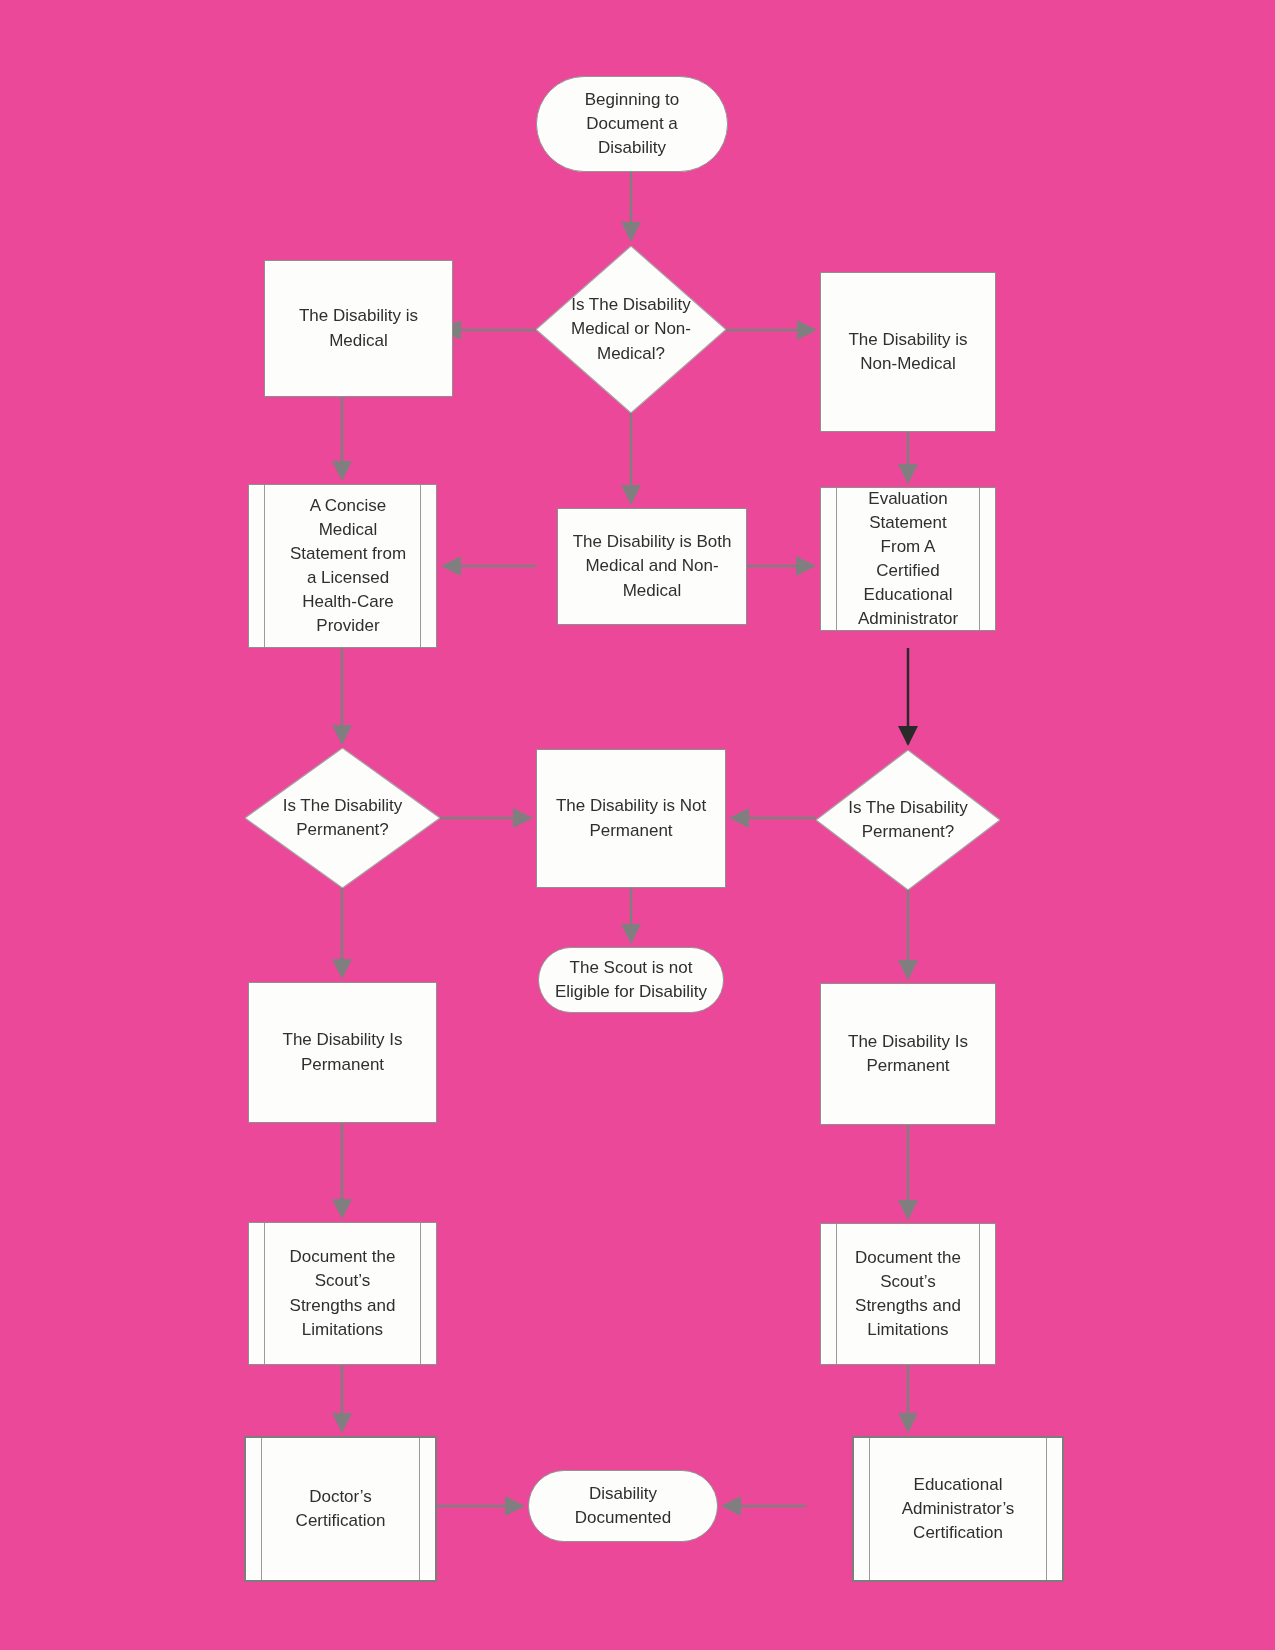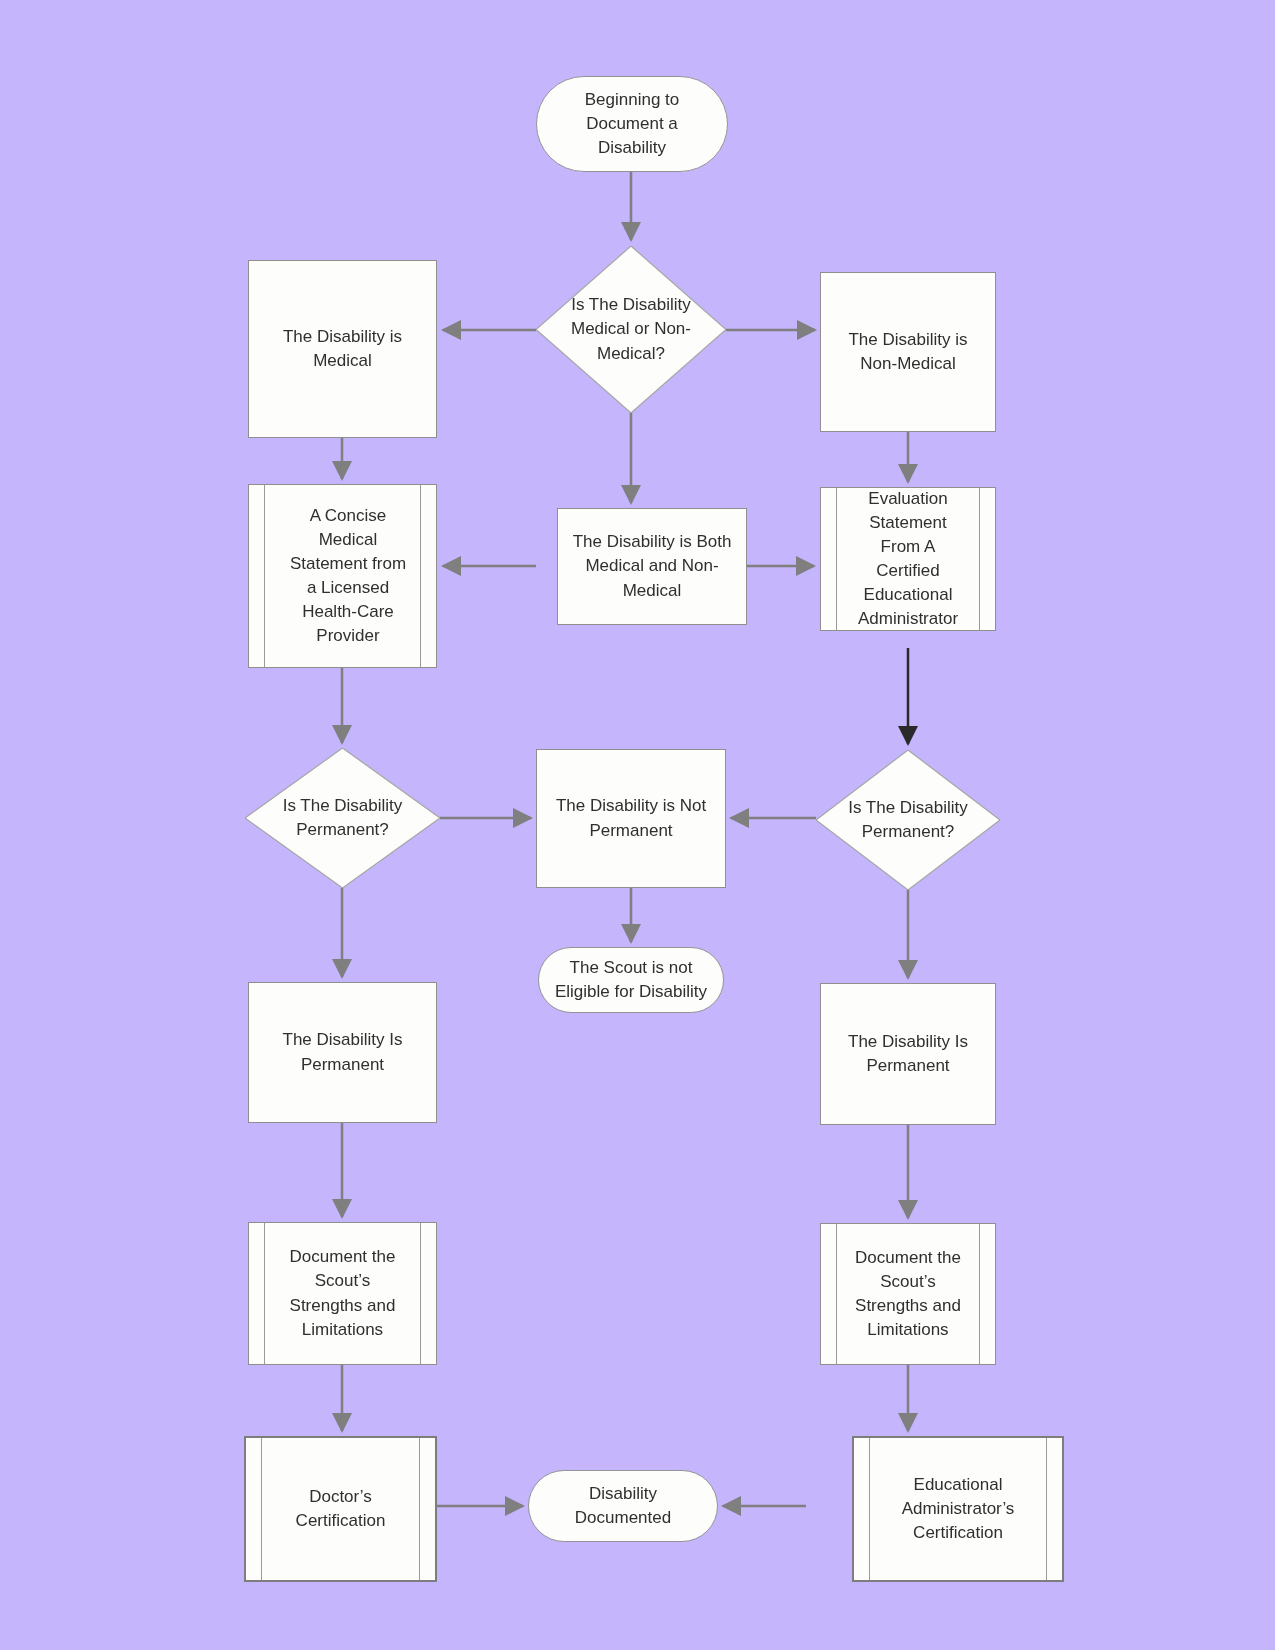--- a/index.html
+++ b/index.html
@@ -4,21 +4,21 @@
 <style>
   html, body {
     margin: 0;
     padding: 0;
     background: #fcfcfa;
   }
   .canvas {
     position: relative;
     width: 1275px;
     height: 1650px;
-    background: #c4b5fd;
+    background: #ec4899;
     font-family: "Liberation Sans", "DejaVu Sans", sans-serif;
     color: #2f2f2f;
     overflow: hidden;
   }
   svg.edges {
     position: absolute;
     left: 0; top: 0;
     width: 1275px; height: 1650px;
     pointer-events: none;
   }
@@ -108,33 +108,33 @@
     <span class="lbl">Beginning to Document a Disability</span>
   </div>
 
   <div class="node decision w-150" style="left:536px;top:246px;width:190px;height:167px;">
     <svg class="shape" viewBox="0 0 100 100" preserveAspectRatio="none">
       <polygon points="50,0 100,50 50,100 0,50"></polygon>
     </svg>
     <span class="lbl">Is The Disability Medical or Non-Medical?</span>
   </div>
 
-  <div class="node process w-150" style="left:248px;top:260px;width:189px;height:178px;">
+  <div class="node process w-150" style="left:264px;top:260px;width:189px;height:137px;">
     <span class="lbl">The Disability is Medical</span>
   </div>
 
   <div class="node process w-150" style="left:820px;top:272px;width:176px;height:160px;">
     <span class="lbl">The Disability is Non-Medical</span>
   </div>
 
   <div class="node process w-172" style="left:536px;top:508px;width:190px;height:117px;margin-left:21px;">
     <span class="lbl">The Disability is Both Medical and Non-Medical</span>
   </div>
 
-  <div class="node predefined w-118" style="left:248px;top:484px;width:189px;height:184px;padding-left:11px;">
+  <div class="node predefined w-118" style="left:248px;top:484px;width:189px;height:164px;padding-left:11px;">
     <i class="pp-bar pp-left"></i>
     <i class="pp-bar pp-right"></i>
     <span class="lbl">A Concise Medical Statement from a Licensed Health-Care Provider</span>
   </div>
 
   <div class="node predefined w-118" style="left:820px;top:487px;width:176px;height:144px;">
     <i class="pp-bar pp-left"></i>
     <i class="pp-bar pp-right"></i>
     <span class="lbl">Evaluation Statement From A Certified Educational Administrator</span>
   </div>

